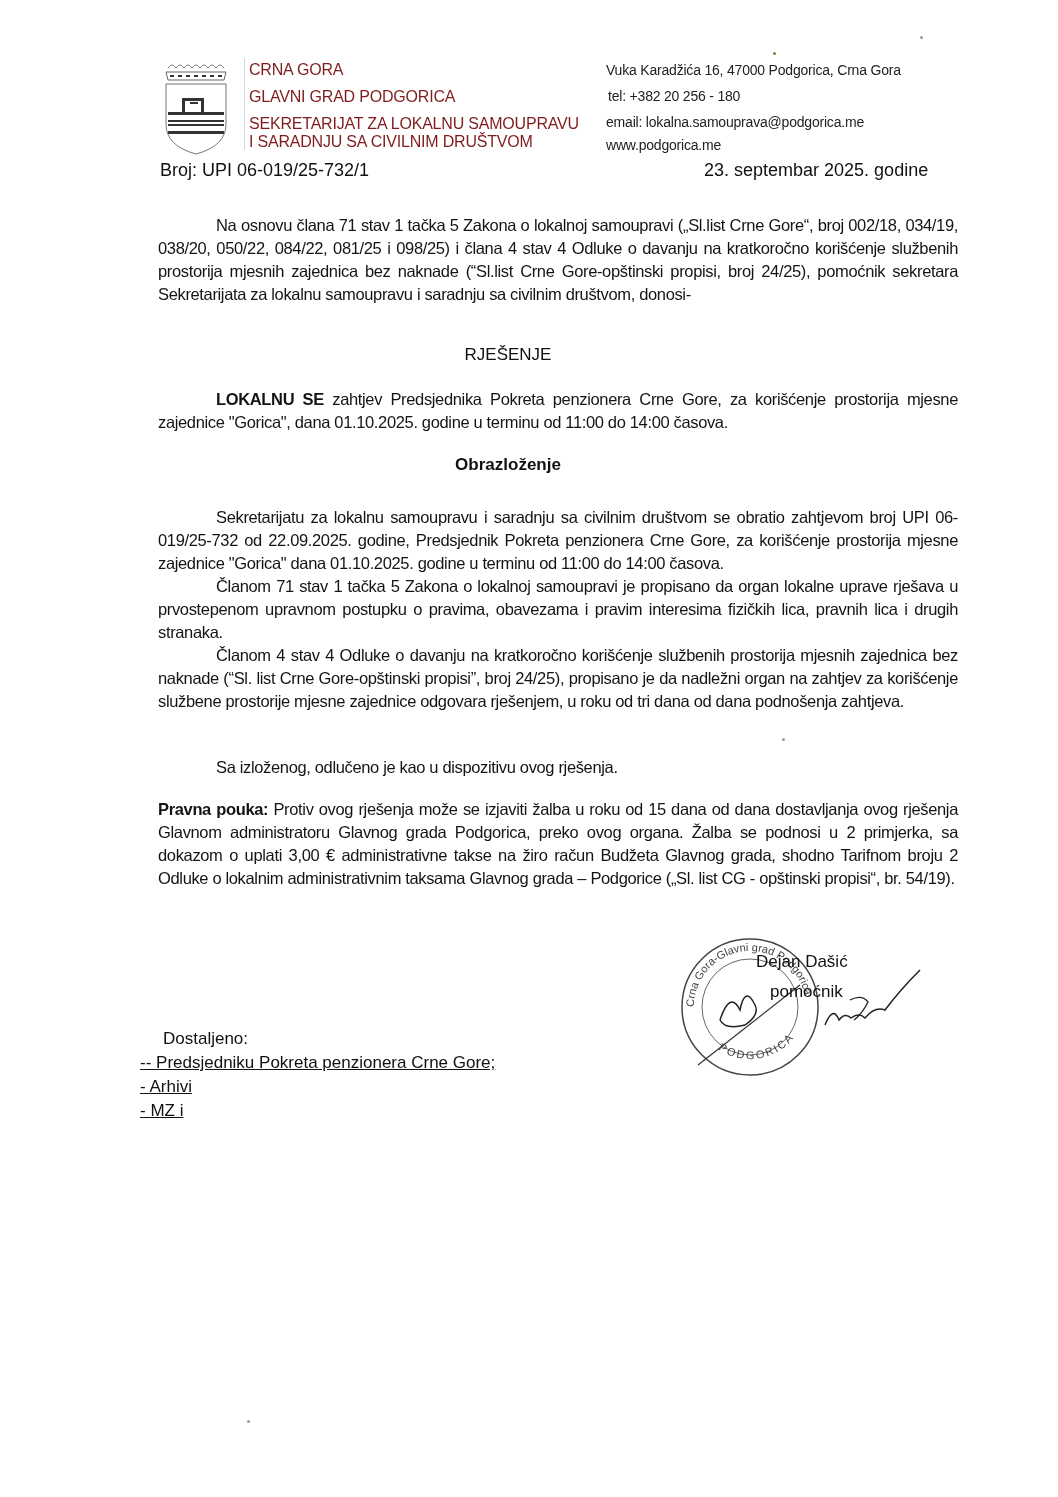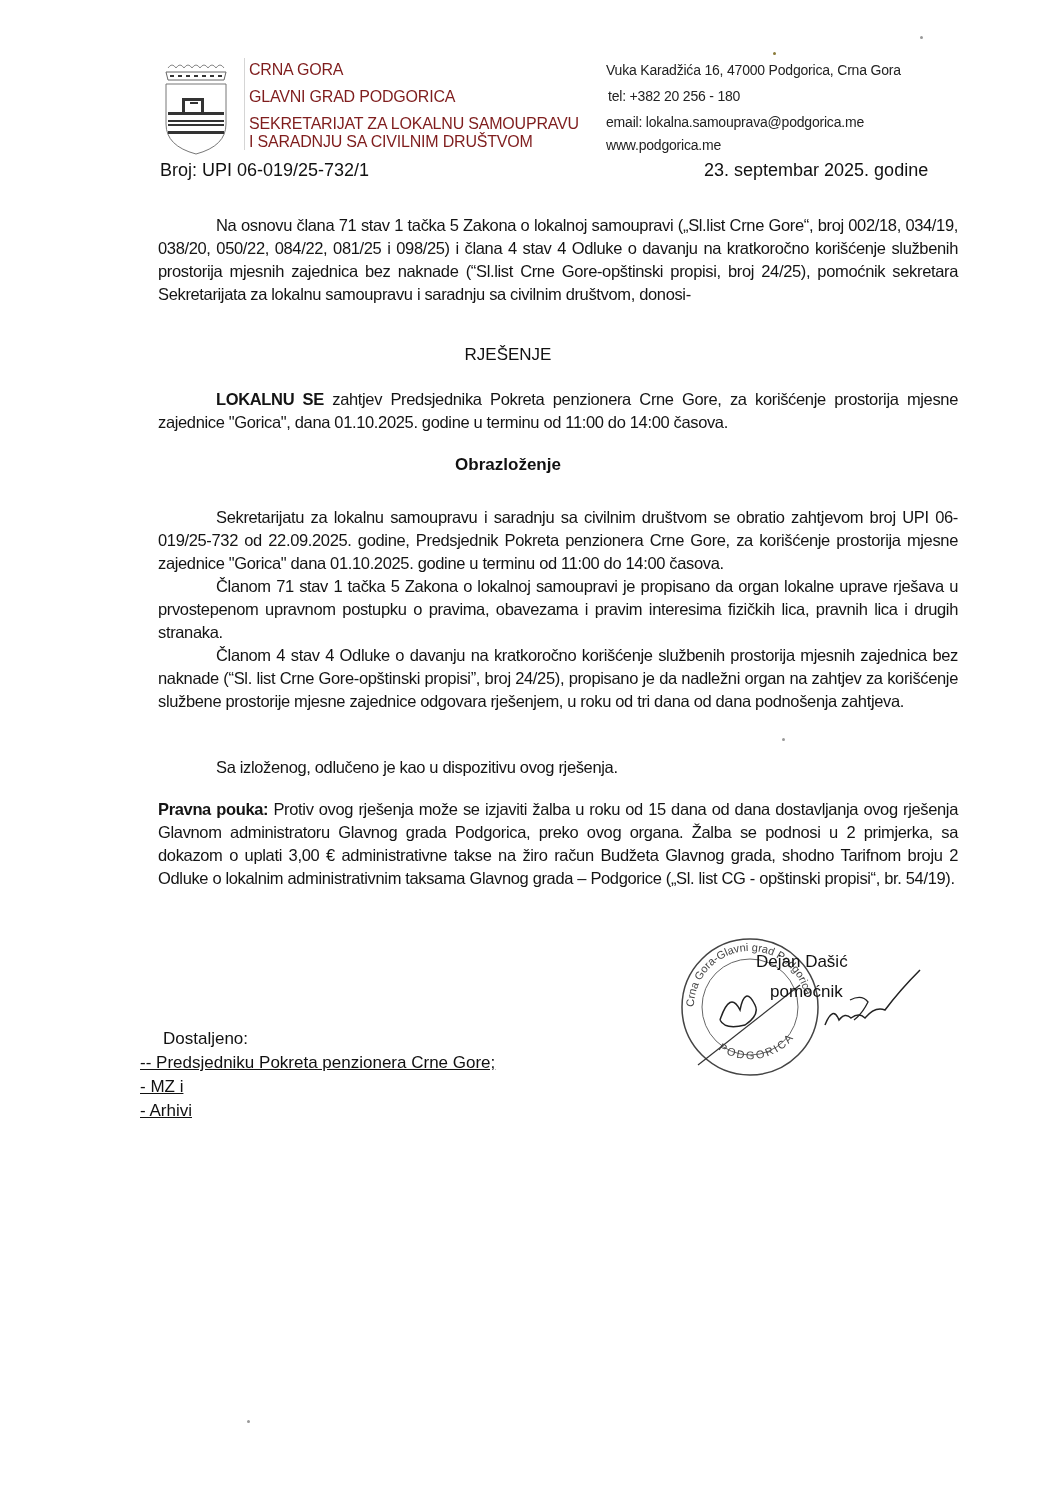--- a/index.html
+++ b/index.html
@@ -110,20 +110,20 @@
   <path d="M18 140 L120 60" stroke="#333" stroke-width="1.2"></path>
   <path d="M145 100 q8 -20 14 -5 q6 -8 12 -2 q8 -6 14 0 q10 -12 20 -8 q15 -20 35 -40" fill="none" stroke="#222" stroke-width="1.5"></path>
   <path d="M170 75 q12 -6 18 2 q-6 12 -14 18" fill="none" stroke="#222" stroke-width="1.3"></path>
 </svg>
 <div class="abs signame">Dejan Dašić</div>
 <div class="abs sigrole">pomoćnik</div>
 
 <div class="abs dost">Dostaljeno:</div>
 <div class="abs dist">
   <div>-- Predsjedniku Pokreta penzionera Crne Gore;</div>
+  <div>- Arhivi</div>
   <div>- MZ i</div>
-  <div>- Arhivi</div>
 </div>
 
 <div class="abs speck" style="left:773px; top:52px; background:#8a7a3a;"></div>
 <div class="abs speck" style="left:920px; top:36px;"></div>
 <div class="abs speck" style="left:782px; top:738px;"></div>
 <div class="abs speck" style="left:247px; top:1420px;"></div>
 
 </body></html>

